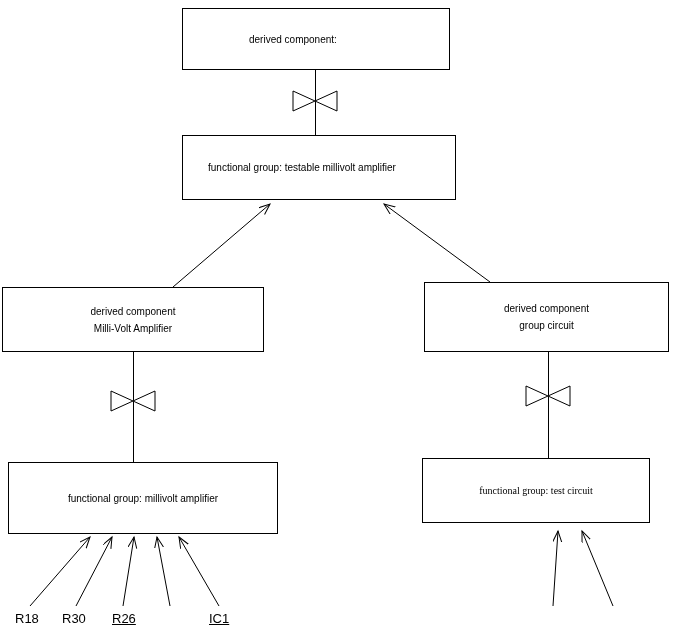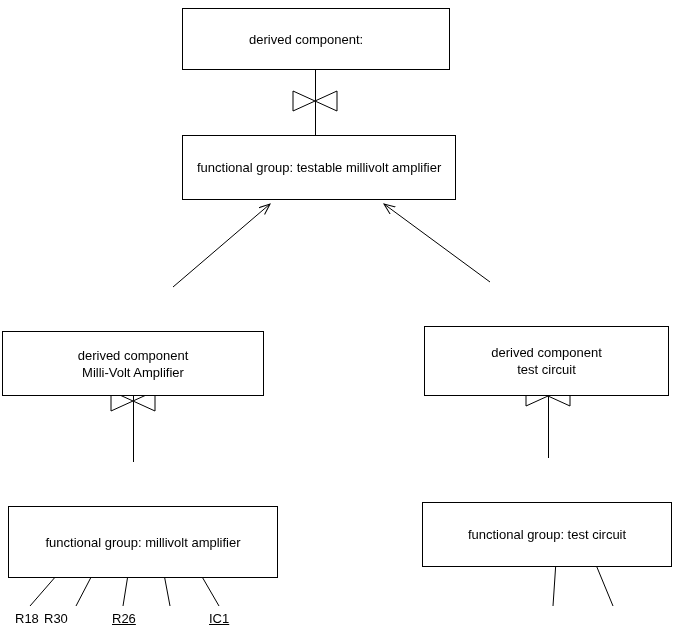--- a/index.html
+++ b/index.html
@@ -23,31 +23,30 @@
     z-index: 0;
   }
   .node {
     position: absolute;
     border: 1px solid #000000;
     background: #ffffff;
     box-sizing: border-box;
     display: flex;
     flex-direction: column;
     justify-content: center;
-    font-size: 13px;
+    font-size: 10px;
     line-height: 17px;
     z-index: 1;
   }
   .node.left-align {
     align-items: flex-start;
   }
   .node.centered {
     align-items: center;
     text-align: center;
-    margin-top: 44px;
   }
   .leaf {
     position: absolute;
     font-size: 13px;
     line-height: 15px;
     z-index: 1;
     white-space: nowrap;
   }
 </style>
 </head>
@@ -88,43 +87,43 @@
       <polygon points="155,391 155,411 133,401"></polygon>
       <polygon points="526,386 526,406 548,396"></polygon>
       <polygon points="570,386 570,406 548,396"></polygon>
     </g>
   </svg>
 
   <div class="node left-align" style="left:182px; top:8px; width:268px; height:62px; padding-left:66px;">
     <span>derived component:</span>
   </div>
 
-  <div class="node left-align" style="left:182px; top:135px; width:274px; height:65px; padding-left:14px;">
+  <div class="node left-align" style="left:182px; top:135px; width:274px; height:65px; padding-left:25px;">
     <span>functional group: testable millivolt amplifier</span>
   </div>
 
   <div class="node centered" style="left:2px; top:287px; width:262px; height:65px;">
     <span>derived component</span>
     <span>Milli-Volt Amplifier</span>
   </div>
 
   <div class="node centered" style="left:424px; top:282px; width:245px; height:70px;">
     <span>derived component</span>
-    <span>test circuit</span>
+    <span>group circuit</span>
   </div>
 
   <div class="node centered" style="left:8px; top:462px; width:270px; height:72px;">
     <span>functional group: millivolt amplifier</span>
   </div>
 
-  <div class="node centered" style="left:422px; top:458px; width:250px; height:65px;">
+  <div class="node centered" style="left:422px; top:458px; width:228px; height:65px;font-family:Liberation Serif, serif;">
     <span>functional group: test circuit</span>
   </div>
 
   <div class="leaf" style="left:15px;  top:611px;">R18</div>
-  <div class="leaf" style="left:44px;  top:611px;">R30</div>
+  <div class="leaf" style="left:62px;  top:611px;">R30</div>
   <div class="leaf" style="left:112px; top:611px;text-decoration:underline;">R26</div>
   <div class="leaf" style="left:164px; top:611px;margin-top:22px;">R22</div>
   <div class="leaf" style="left:209px; top:611px;text-decoration:underline;">IC1</div>
   <div class="leaf" style="left:541px; top:646px;">TR1</div>
   <div class="leaf" style="left:603px; top:638px;">R36</div>
 
 </div>
 
 </body></html>

